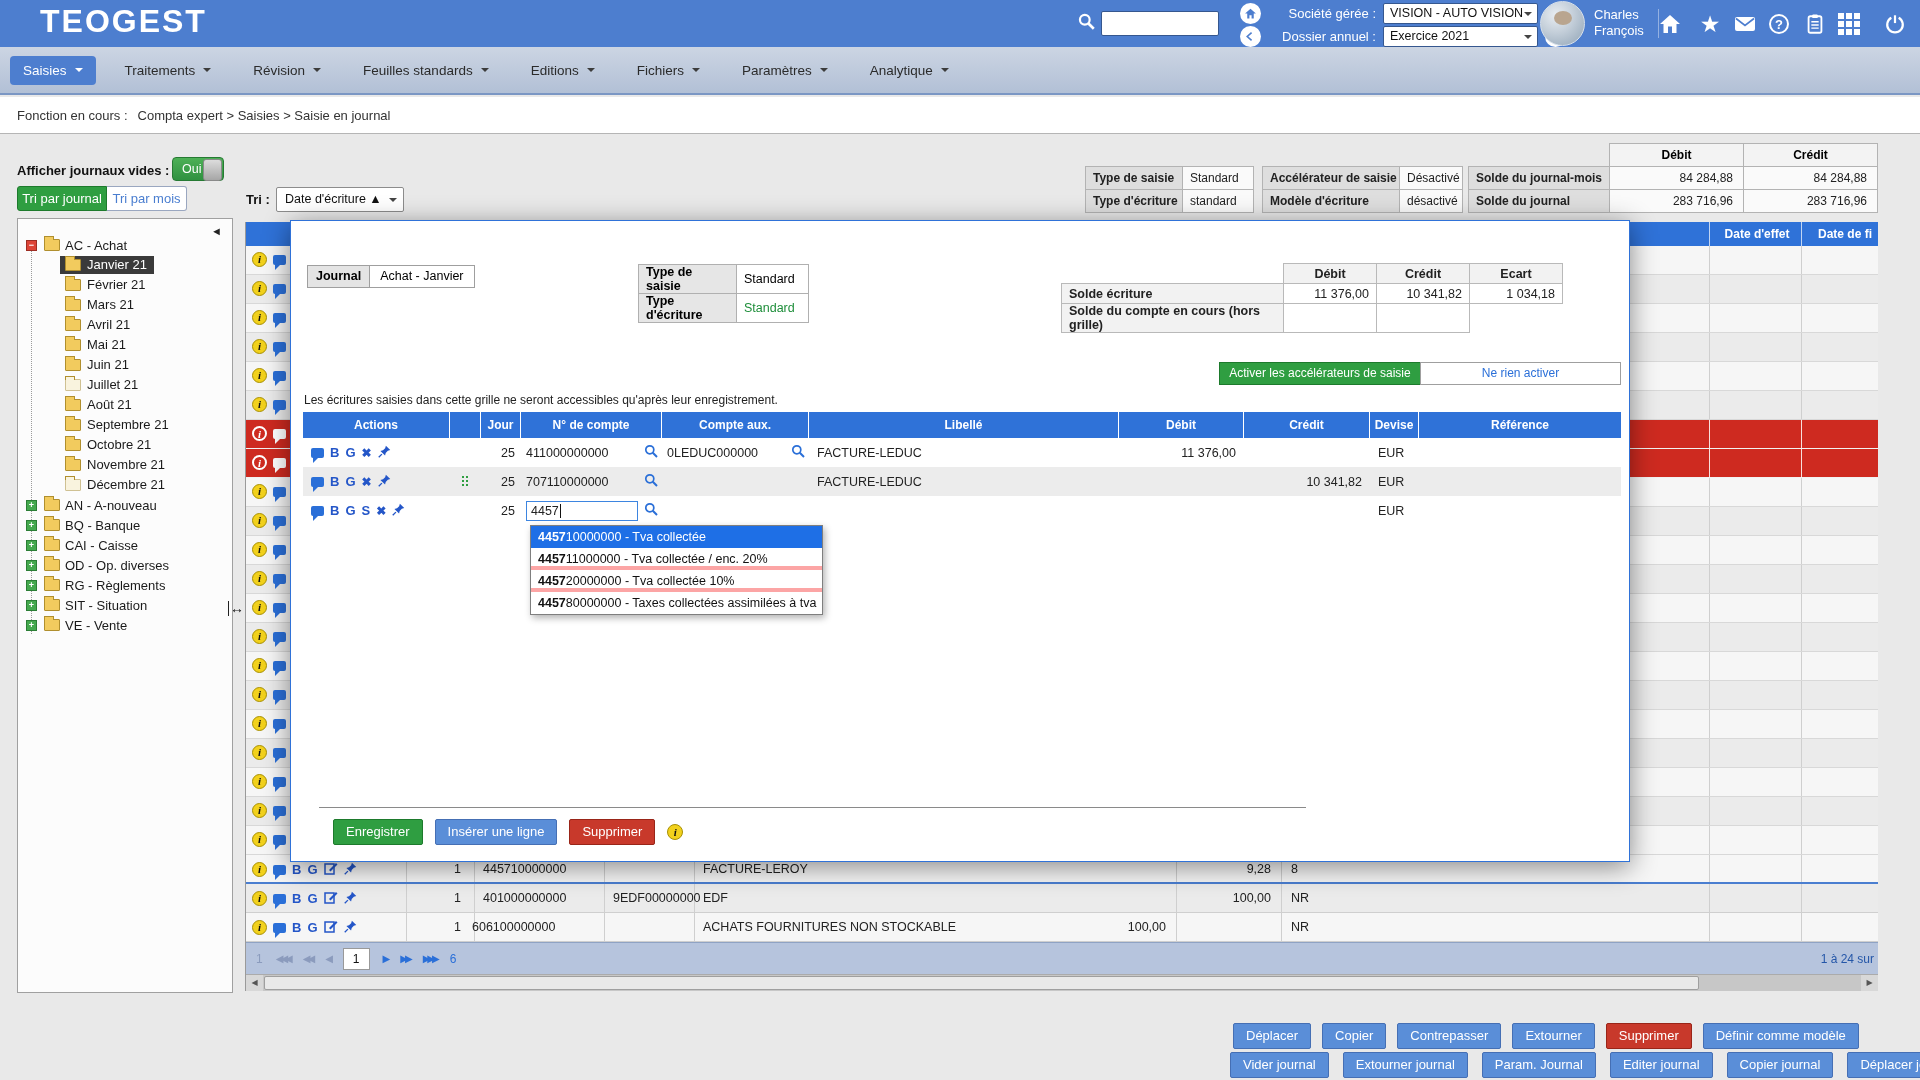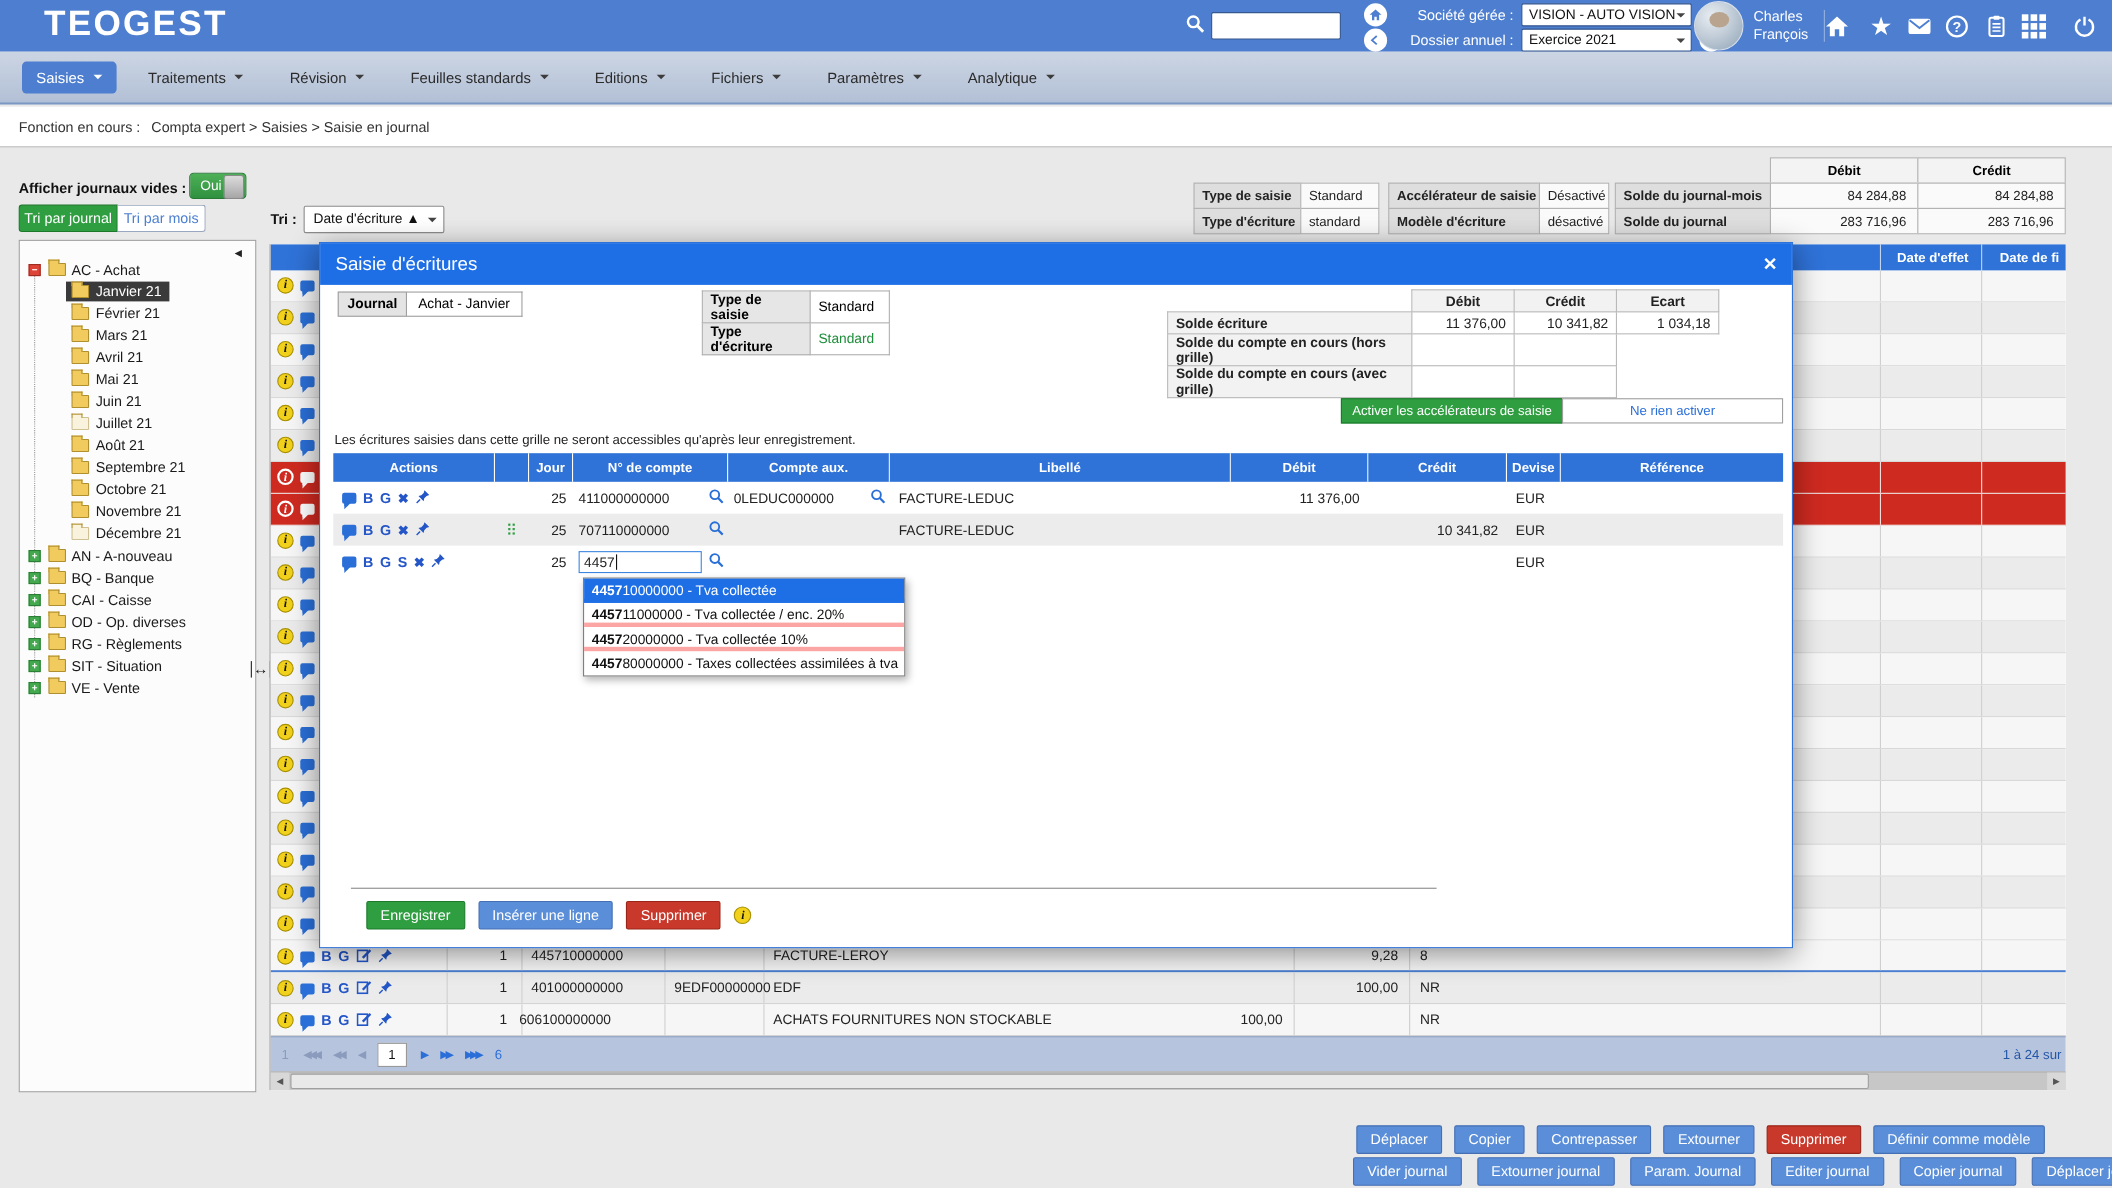--- a/index.html
+++ b/index.html
@@ -25,21 +25,21 @@
   .avatar::after { content:""; position:absolute; left:13px; top:9px; width:18px; height:14px; border-radius:50%; background:#b9a58f; }
   .username { position:absolute; left:1594px; top:7px; color:#fff; font-size:13px; line-height:16px; }
   .hdr-divider { position:absolute; left:1658px; top:9px; width:1px; height:29px; background:rgba(255,255,255,.4); }
   .top-icon { position:absolute; top:11px; width:26px; height:26px; display:flex; align-items:center; justify-content:center; color:#fff; }
   .help-circle { width:20px; height:20px; border:2px solid #fff; border-radius:50%; color:#fff; font-size:13px; font-weight:bold; display:flex; align-items:center; justify-content:center; }
   .apps-grid { display:grid; grid-template-columns:repeat(3,6px); grid-auto-rows:6px; gap:2px; }
   .apps-grid i { background:#fff; }
 
   
   .menubar { position:absolute; left:0; top:47px; right:0; height:48px; background:linear-gradient(#ccd5e3,#b2c0d6);
-             border-bottom:2px solid #7b97c4; display:flex; align-items:center; gap:16px; padding-left:20px; }
+             border-bottom:2px solid #7b97c4; display:flex; align-items:center; gap:16px; padding-left:10px; }
   .menu-item { font-size:13.5px; color:#2b2b2b; padding:7px 13px; display:flex; align-items:center; gap:8px; border-radius:4px; }
   .menu-item::after { content:""; border:4px solid transparent; border-top-color:#3c3c3c; margin-top:4px; }
   .menu-item.active { background:#4d7ecf; color:#fff; }
   .menu-item.active::after { border-top-color:#fff; }
 
   
   .breadcrumb { position:absolute; left:0; top:97px; right:0; height:37px; background:#fff; border-bottom:1px solid #b5b5b5;
                 display:flex; align-items:center; gap:10px; padding-left:17px; font-size:13px; color:#333; }
 
   
@@ -673,21 +673,20 @@
     </div>
 
     <div class="hscroll">
       <span class="hs-btn hs-left">◀</span>
       <span class="hs-thumb"></span>
       <span class="hs-btn hs-right">▶</span>
     </div>
   </div>
 
   <div class="modal">
-    <div class="modal-title">Saisie d'écritures</div>
     <span class="modal-close">✕</span>
 
     <div class="journal-box">
       <span class="jl">Journal</span>
       <span class="jv">Achat - Janvier</span>
     </div>
 
     <table class="type-tbl">
       <tbody>
           <tr>
@@ -714,26 +713,20 @@
         <td class="sv">11 376,00</td>
         <td class="sv">10 341,82</td>
         <td class="sv">1 034,18</td>
       </tr>
       <tr>
         <td class="sl">Solde du compte en cours (hors grille)</td>
         <td class="sv"></td>
         <td class="sv"></td>
         <td class="none"></td>
       </tr>
-      <tr>
-        <td class="sl">Solde du compte en cours (avec grille)</td>
-        <td class="sv"></td>
-        <td class="sv"></td>
-        <td class="none"></td>
-      </tr>
     </tbody>
       </table>
 
     <span class="btn-accel">Activer les accélérateurs de saisie</span>
     <span class="btn-none">Ne rien activer</span>
     <div class="modal-note">Les écritures saisies dans cette grille ne seront accessibles qu'après leur enregistrement.</div>
 
     <div class="ghead">
       <span class="gh c0">Actions</span>
       <span class="gh c1"></span>

